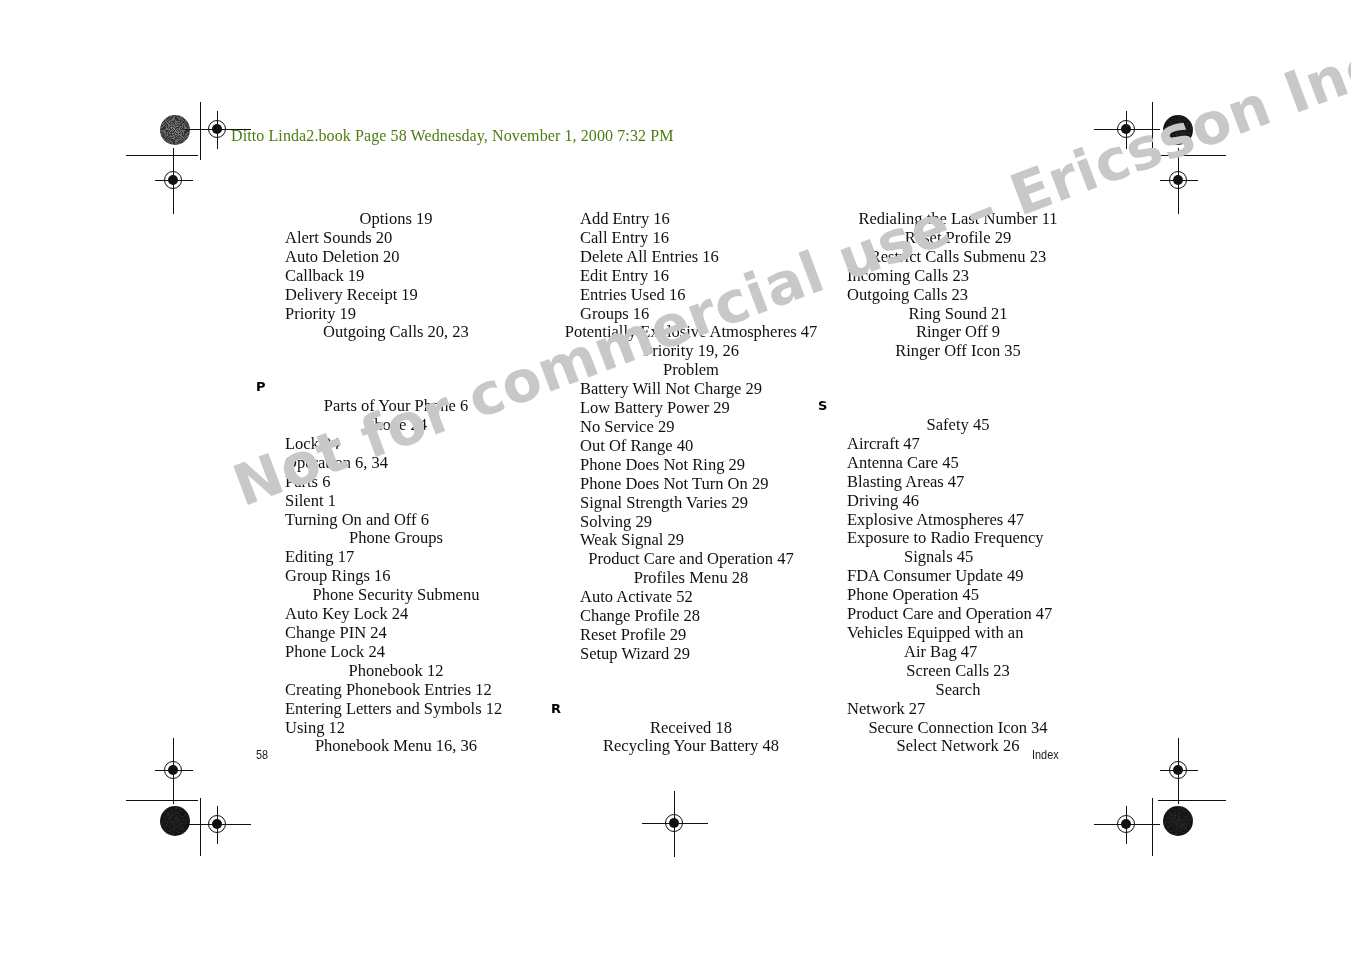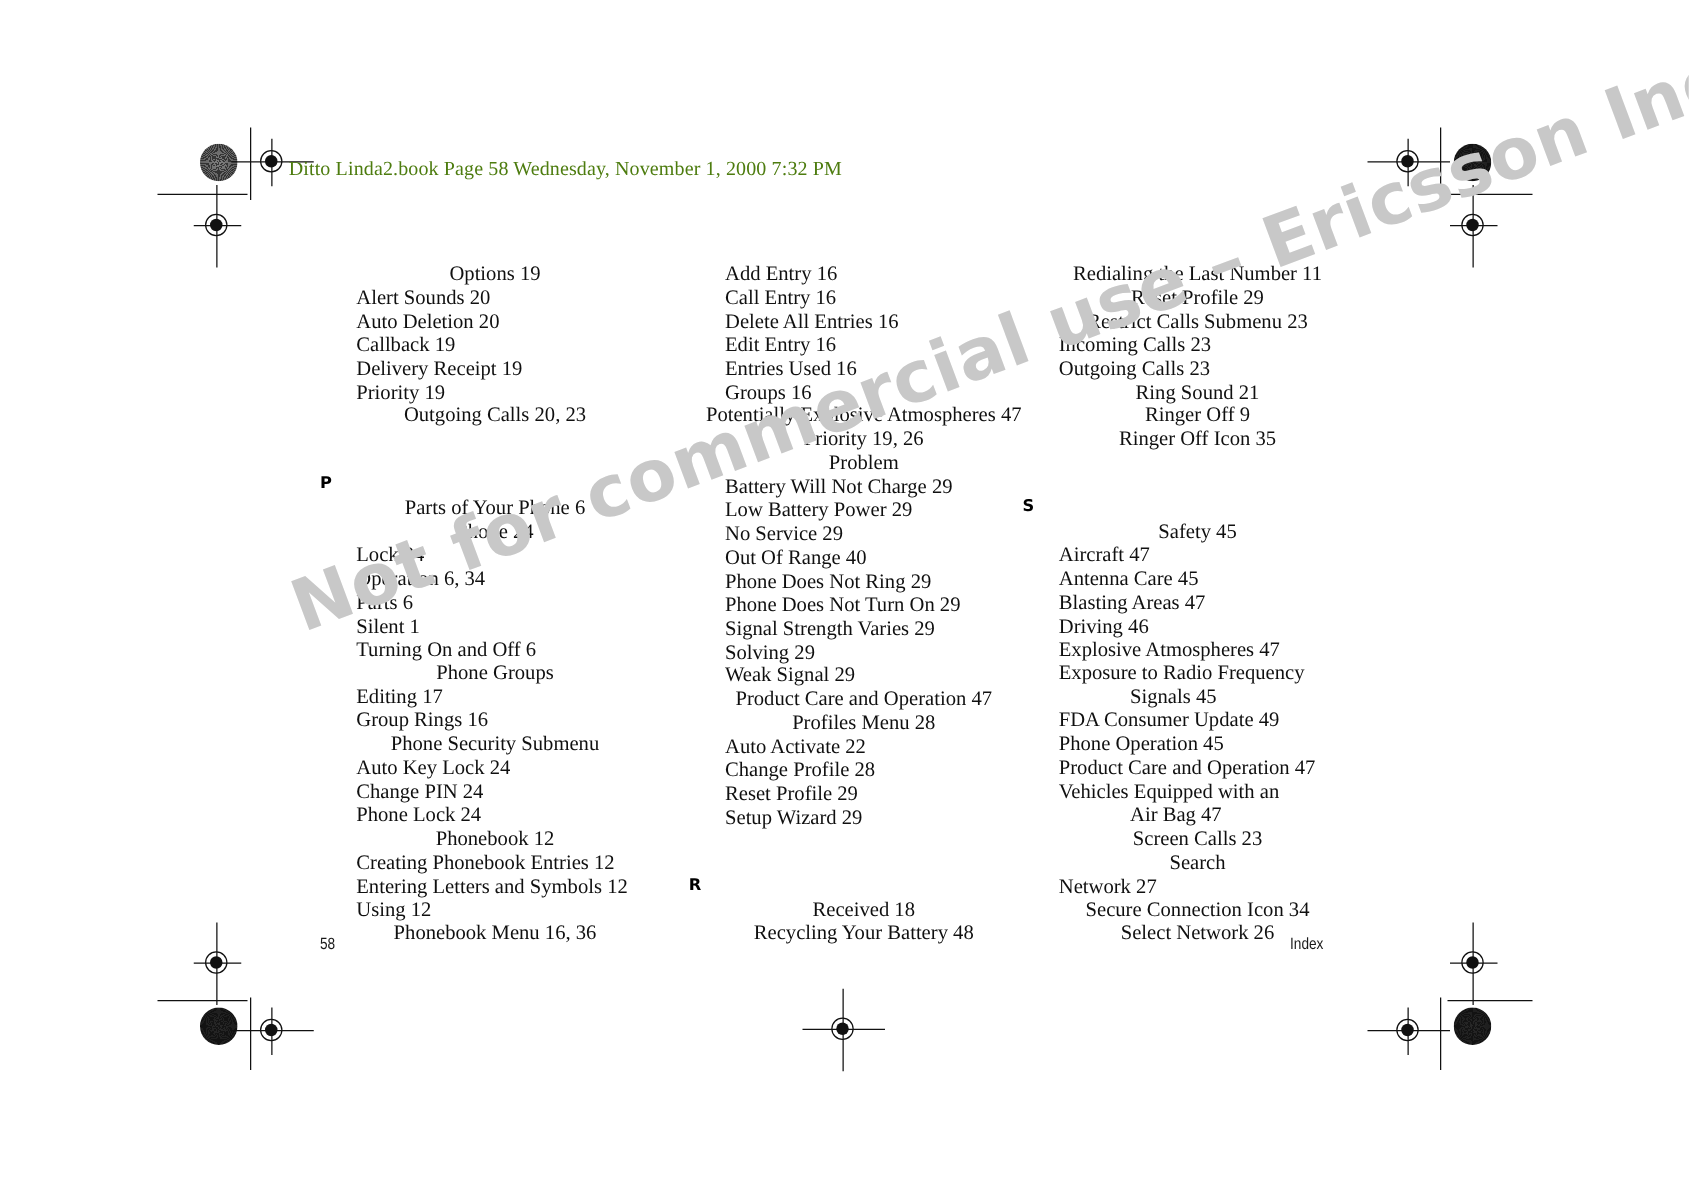--- a/index.html
+++ b/index.html
@@ -298,21 +298,21 @@
         <div class="entry lvl-1">Low Battery Power 29</div>
         <div class="entry lvl-1">No Service 29</div>
         <div class="entry lvl-1">Out Of Range 40</div>
         <div class="entry lvl-1">Phone Does Not Ring 29</div>
         <div class="entry lvl-1">Phone Does Not Turn On 29</div>
         <div class="entry lvl-1">Signal Strength Varies 29</div>
         <div class="entry lvl-1">Solving 29</div>
         <div class="entry lvl-1">Weak Signal 29</div>
         <div class="entry lvl-0">Product Care and Operation 47</div>
         <div class="entry lvl-0">Profiles Menu 28</div>
-        <div class="entry lvl-1">Auto Activate 22</div>
+        <div class="entry lvl-1">Auto Activate 52</div>
         <div class="entry lvl-1">Change Profile 28</div>
         <div class="entry lvl-1">Reset Profile 29</div>
         <div class="entry lvl-1">Setup Wizard 29</div>
         <div class="spacer-line"></div>
         <div class="section-head">R</div>
         <div class="entry lvl-0">Received 18</div>
         <div class="entry lvl-0">Recycling Your Battery 48</div>
       </div>
     <div class="col" id="col-3">
         <div class="entry lvl-0">Redialing the Last Number 11</div>

